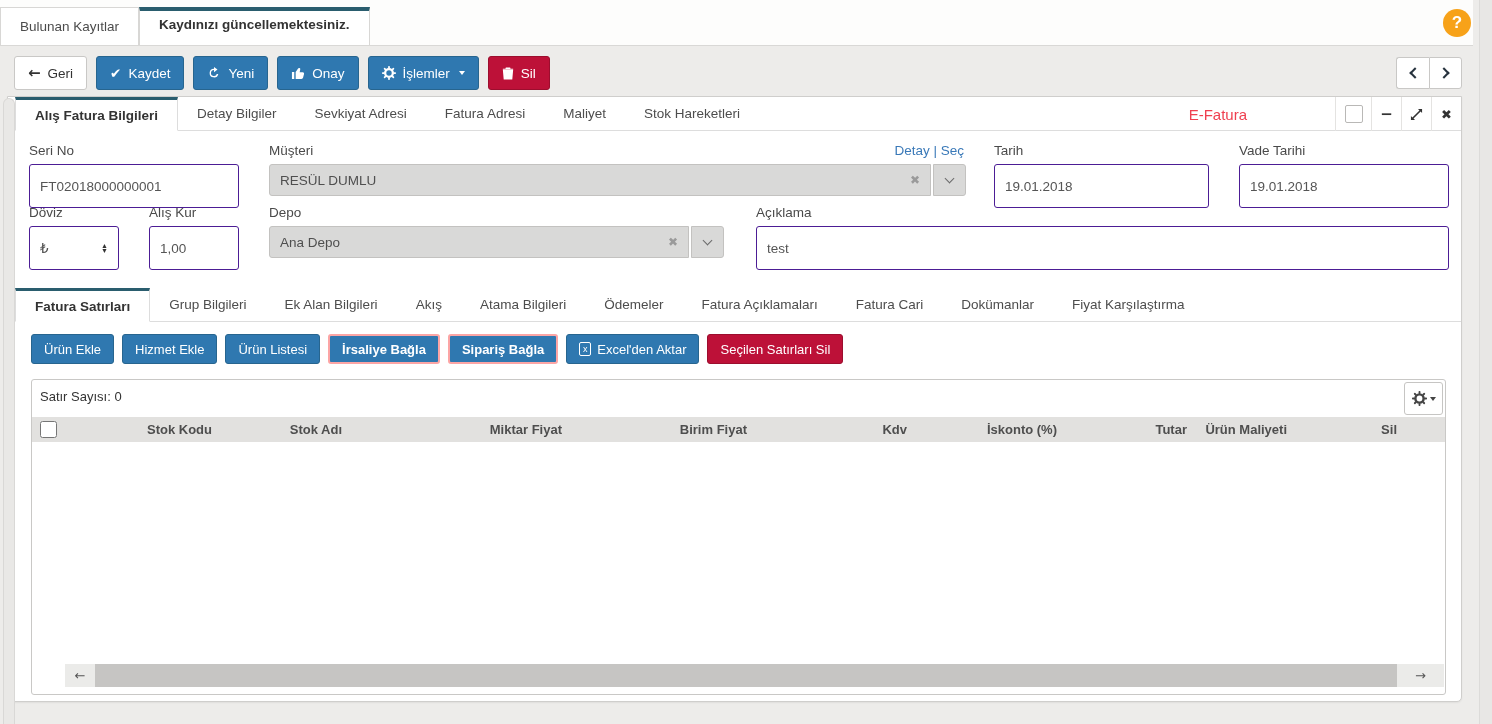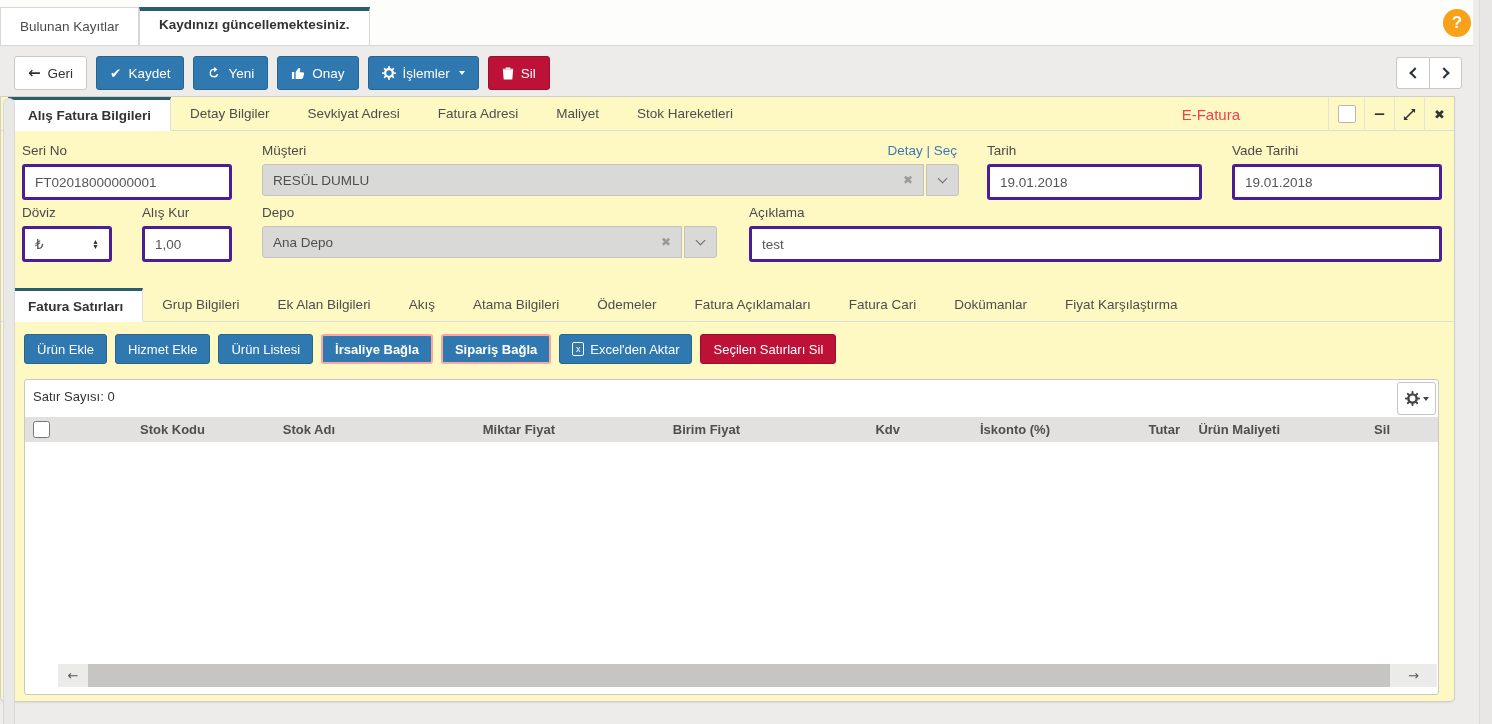--- a/index.html
+++ b/index.html
@@ -29,39 +29,39 @@
   .btn-danger  { background:#bd1138; border-color:#9c0e2e; color:#fff; }
   .nav-group { position:absolute; right:30px; top:57px; display:flex; }
   .nav-btn { width:33px; height:32px; background:#fff; border:1px solid #c9c8c6; display:flex; align-items:center; justify-content:center; cursor:pointer; }
   .nav-btn:first-child { border-radius:3px 0 0 3px; border-right:none; }
   .nav-btn:last-child  { border-radius:0 3px 3px 0; }
   .chev { width:8px; height:8px; border-left:2.5px solid #26323d; border-bottom:2.5px solid #26323d; display:inline-block; }
   .chev.left  { transform:rotate(45deg); margin-left:3px; }
   .chev.right { transform:rotate(-135deg); margin-right:3px; }
 
   
-  .panel { position:absolute; left:0; top:96px; width:1455px; height:606px;
-    background:#fef9c3; border:1px solid #cfcecc; border-radius:0 0 5px 5px; box-shadow:0 1px 2px rgba(0,0,0,.06); }
+  .panel { position:absolute; left:7px; top:96px; width:1455px; height:606px;
+    background:#ffffff; border:1px solid #cfcecc; border-radius:0 0 5px 5px; box-shadow:0 1px 2px rgba(0,0,0,.06); }
   .tabrow { height:34px; border-bottom:1px solid #ddd; display:flex; align-items:flex-end; padding-left:7px; position:relative; }
   .sub-tab { height:34px; display:flex; align-items:center; padding:0 19px; color:#4d4d4d; font-size:13.5px; cursor:pointer; }
   .sub-tab.active { border:1px solid #ddd; border-bottom:1px solid #fff; border-top:3px solid #2a5d6e;
     font-weight:bold; color:#333; margin-bottom:-1px; background:#fff; }
   .efatura { position:absolute; right:214px; top:0; height:34px; display:flex; align-items:center;
     color:#ef4050; font-size:15px; }
   .win-controls { position:absolute; right:0; top:0; height:34px; display:flex; }
   .wc-cell { width:30px; height:34px; border-left:1px solid #e4e3e1; display:flex; align-items:center; justify-content:center; cursor:pointer; color:#333; }
   .wc-cell.first { width:36px; }
   .wc-check { width:18px; height:18px; border:1px solid #b9b8b6; background:#fff; border-radius:2px; }
   .wc-minus { font-weight:bold; font-size:15px; }
   .wc-close { font-size:13px; }
 
   
   .form-area { position:relative; height:150px; }
   .flabel { position:absolute; font-size:13.5px; color:#4a4a4a; }
-  .finput { position:absolute; height:36px; border:3px solid #4c1d95; border-radius:3px;
+  .finput { position:absolute; height:44px; border:1px solid #4c1d95; border-radius:3px;
     padding:1px 10px; font-size:13.5px; color:#555; background:#fff;
     font-family:"Liberation Sans","DejaVu Sans",sans-serif; }
   .fselect { position:absolute; height:32px; display:flex; }
   .sel-main { flex:1; background:#d9d9d8; border:1px solid #c3c2c0; border-radius:3px 0 0 3px;
     display:flex; align-items:center; padding:0 10px; color:#4f4f4f; font-size:13.5px; }
   .sel-clear { margin-left:auto; color:#9a9a9a; font-size:12px; font-weight:bold; cursor:pointer; }
   .sel-caret-box { width:33px; margin-left:2px; background:#d9d9d8; border:1px solid #c3c2c0;
     border-radius:0 3px 3px 0; display:flex; align-items:center; justify-content:center; cursor:pointer; }
   .caret-down { width:7px; height:7px; border-right:1.8px solid #6b6b6b; border-bottom:1.8px solid #6b6b6b; transform:rotate(45deg); margin-top:-4px; }
   .links { position:absolute; font-size:13.5px; color:#3a79b8; }

